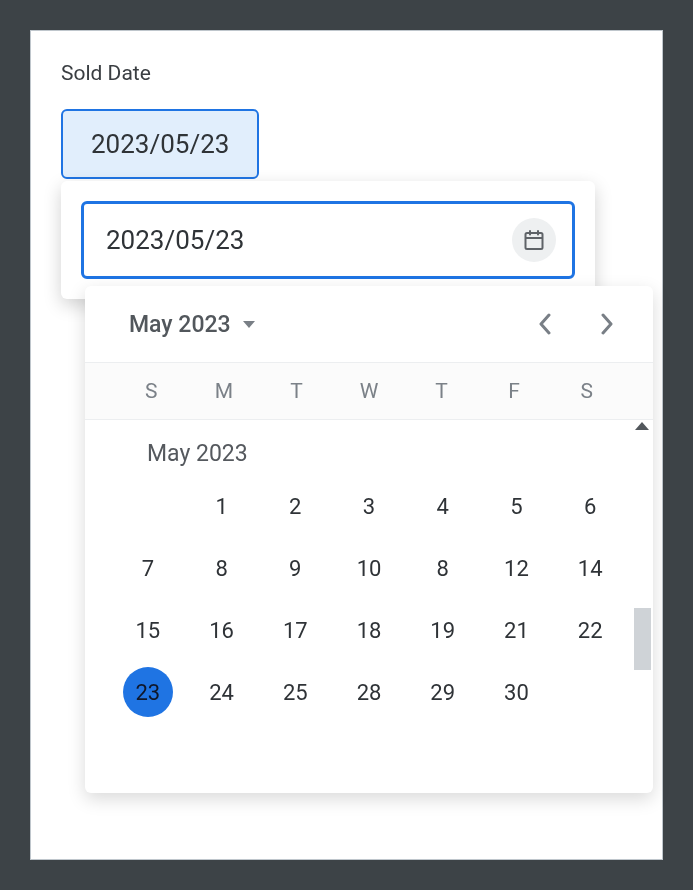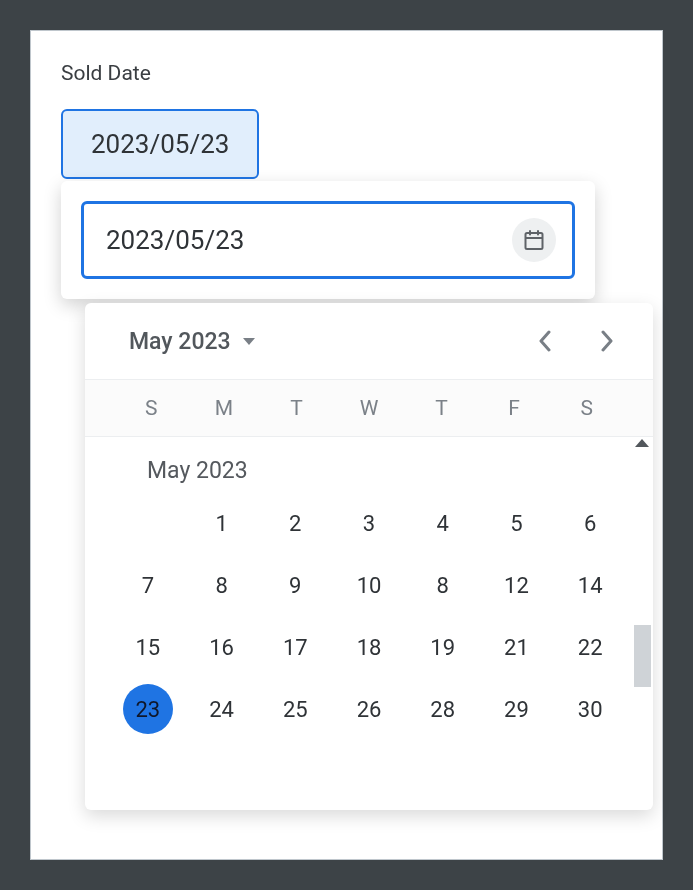--- a/index.html
+++ b/index.html
@@ -65,21 +65,21 @@
       border-radius: 50%;
       background: #eef0f1;
       display: flex;
       align-items: center;
       justify-content: center;
       cursor: pointer;
     }
     .calendar-popup {
       position: absolute;
       left: 54px;
-      top: 272px;
+      top: 255px;
       width: 568px;
       background: #fff;
       border-radius: 6px;
       box-shadow: 0 6px 18px rgba(0,0,0,0.15);
       overflow: hidden;
     }
     .cal-header {
       display: flex;
       align-items: center;
       justify-content: space-between;
@@ -267,21 +267,20 @@
           <div class="day-cell">17</div>
           <div class="day-cell">18</div>
           <div class="day-cell">19</div>
           <div class="day-cell">21</div>
           <div class="day-cell">22</div>
           <div class="day-cell">
             <div class="day-selected">23</div>
           </div>
           <div class="day-cell">24</div>
           <div class="day-cell">25</div>
-          <div class="day-cell">26</div>
           <div class="day-cell">28</div>
           <div class="day-cell">29</div>
           <div class="day-cell">30</div>
           <div class="day-cell empty"></div>
           <div class="day-cell empty"></div>
           <div class="day-cell empty"></div>
         </div>
 
       <div class="scrollbar">
         <div class="scroll-arrow-up"></div>

